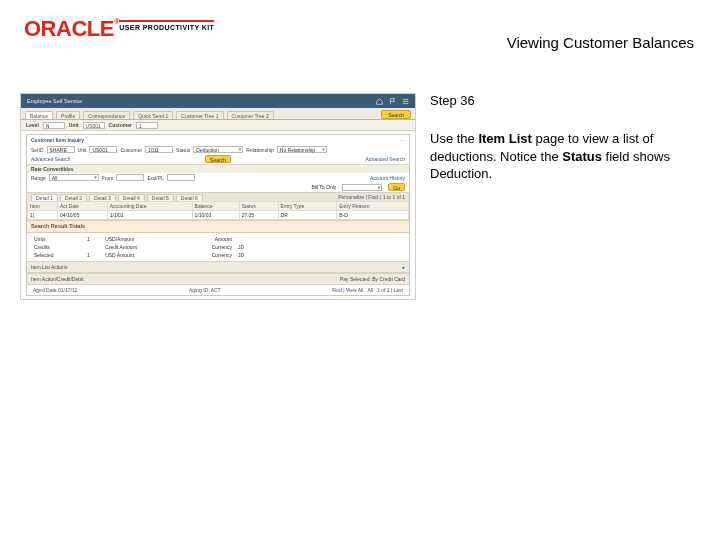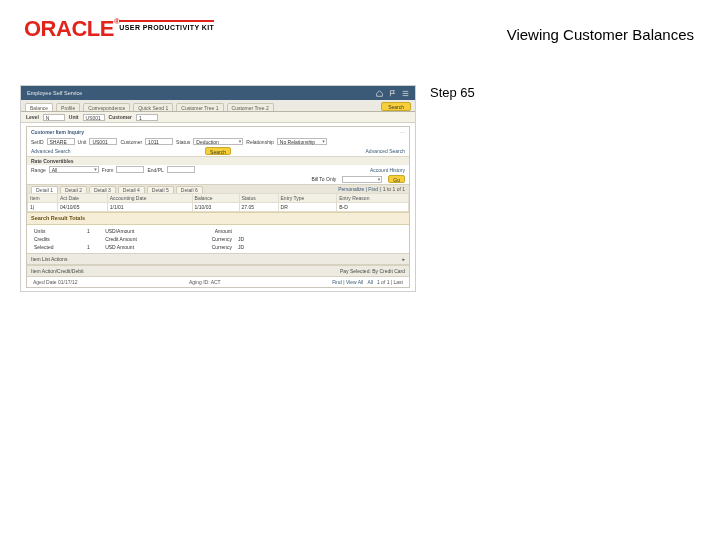--- a/index.html
+++ b/index.html
@@ -32,21 +32,21 @@
     letter-spacing: 0.4px;
     color: #000;
     border-top: 2px solid #e2231a;
     margin-top: 2px;
     padding-top: 2px;
     font-weight: bold;
   }
   .page-title {
     font-size: 15px;
     color: #000;
-    margin-top: 8px;
+    margin-top: 16px;
   }
   
   .main {
     display: flex;
     padding: 36px 20px 0 20px;
     gap: 14px;
   }
   .screenshot-col {
     width: 396px;
     border: 1px solid #cfcfcf;
@@ -363,15 +363,18 @@
         <span class="ss-pager">
           <span style="color:#3a5a78">Find | View All</span>
           <span style="color:#3a5a78">All</span>
           <span>1 of 1 | Last</span>
         </span>
       </div>
     </div>
   </div>
 
   <div class="text-col">
-    <div class="step-label">Step 65</div>
+    <div class="step-label">Step 36</div>
+    <div class="instruction">
+      <span>Use the </span><b>Item List</b><span> page to view a list of deductions. Notice the </span><b>Status</b><span> field shows Deduction.</span>
+    </div>
   </div>
 </div>
 
 </body></html>

